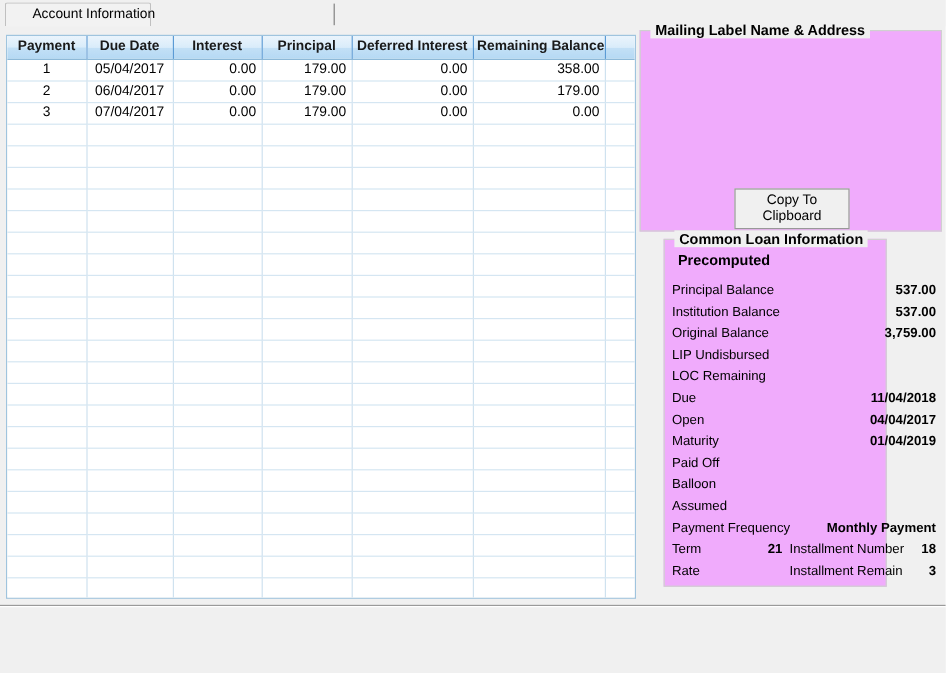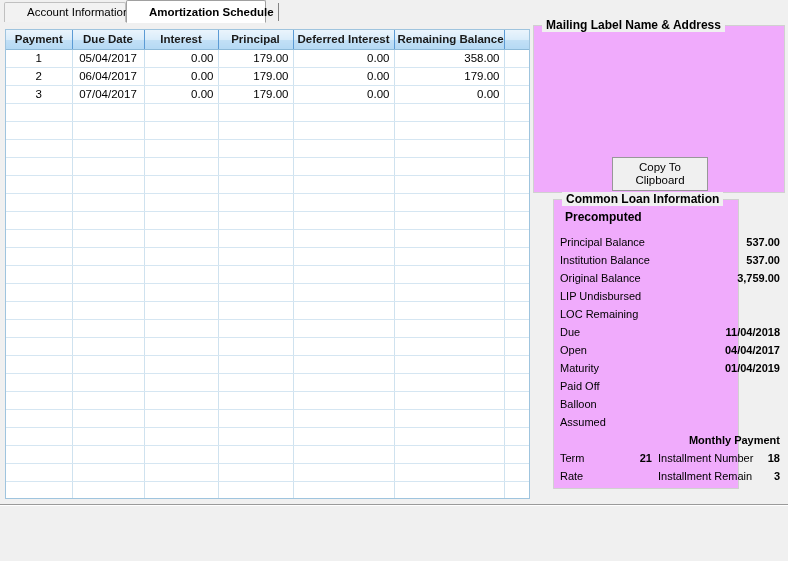--- a/index.html
+++ b/index.html
@@ -217,23 +217,20 @@
     line-height: 1.15;
     white-space: pre-line;
   }
 </style>
 </head>
 <body>
 
 <div id="tabstrip">
   <div class="tab inactive" style="left:4px; width:122px;">
     <span>Account Information</span>
-  </div>
-  <div class="tab active" style="left:126px; width:140px;">
-    <span>Amortization Schedule</span>
   </div>
   <div id="tab-divider"></div>
 </div>
 
 <div id="grid-wrap">
   <table id="schedule">
     <colgroup>
       <col style="width:66px">
       <col style="width:72px">
       <col style="width:74px">
@@ -531,20 +528,21 @@
       </div>
       <div class="loan-row" style="top: 195px;">
         <span class="lbl">Balloon</span>
         <span class="val"></span>
       </div>
       <div class="loan-row" style="top: 213px;">
         <span class="lbl">Assumed</span>
         <span class="val"></span>
       </div>
       <div class="loan-row" style="top: 231px;">
+        <span class="lbl">Payment Frequency</span>
         <span class="val">Monthly Payment</span>
       </div>
       <div class="loan-row" style="top: 249px;">
         <span class="lbl">Term</span>
         <span class="val1">21</span>
         <span class="lbl2">Installment Number</span>
         <span class="val">18</span>
       </div>
       <div class="loan-row" style="top: 267px;">
         <span class="lbl">Rate</span>

